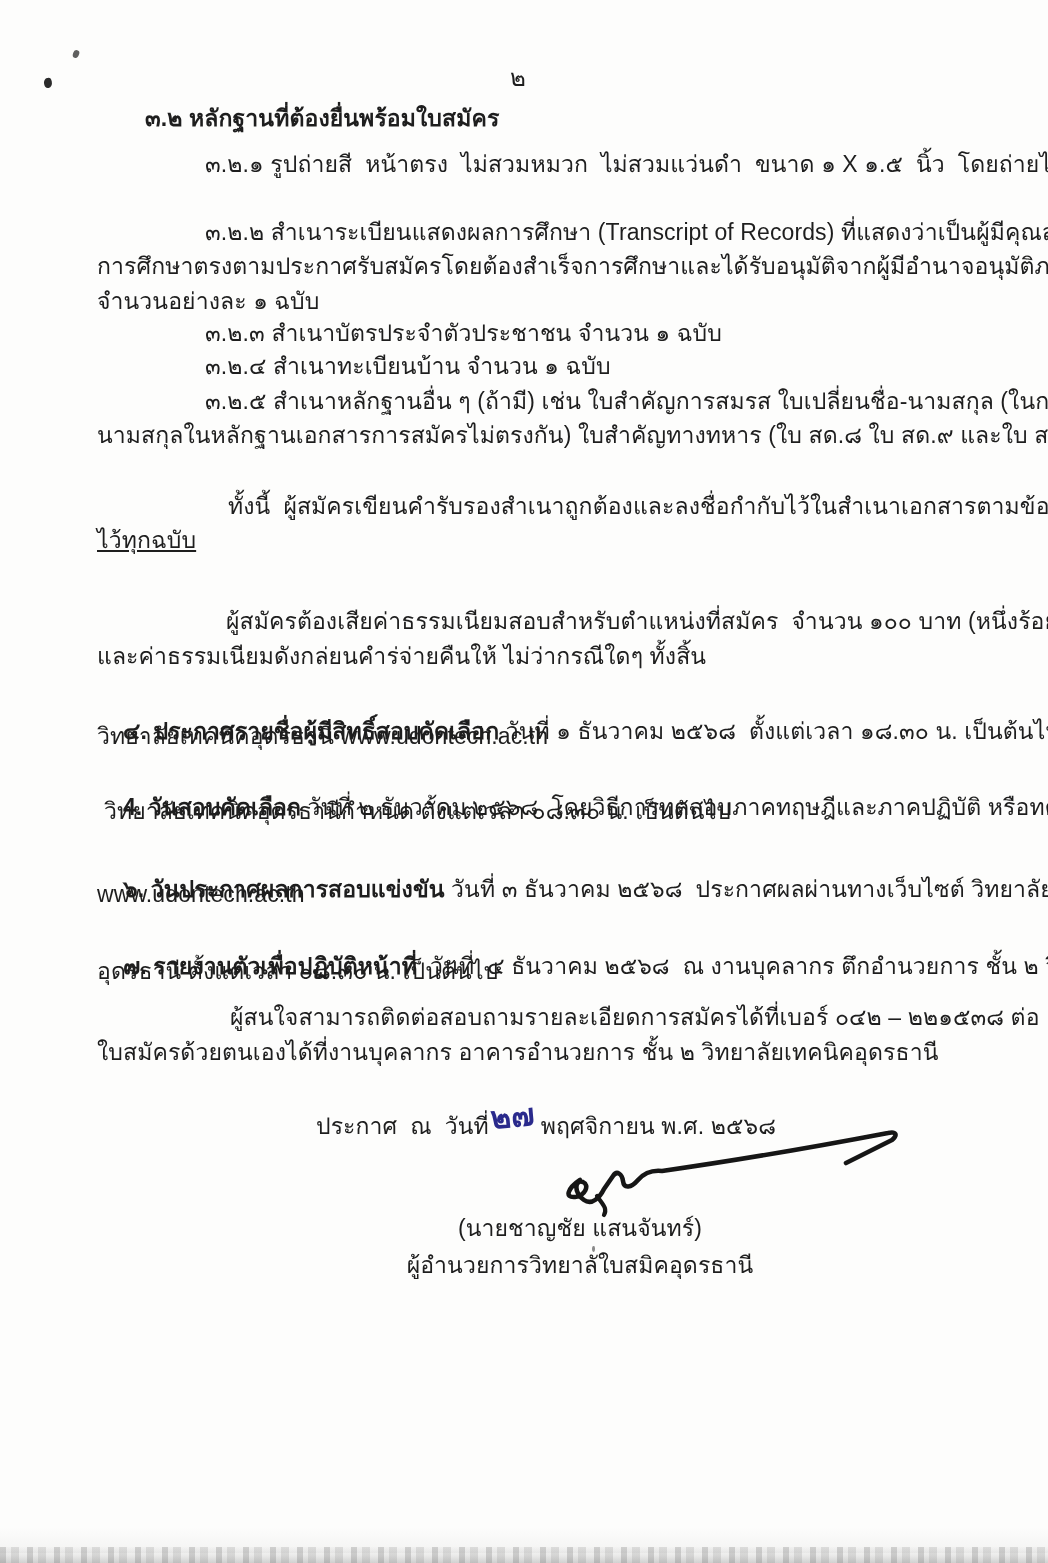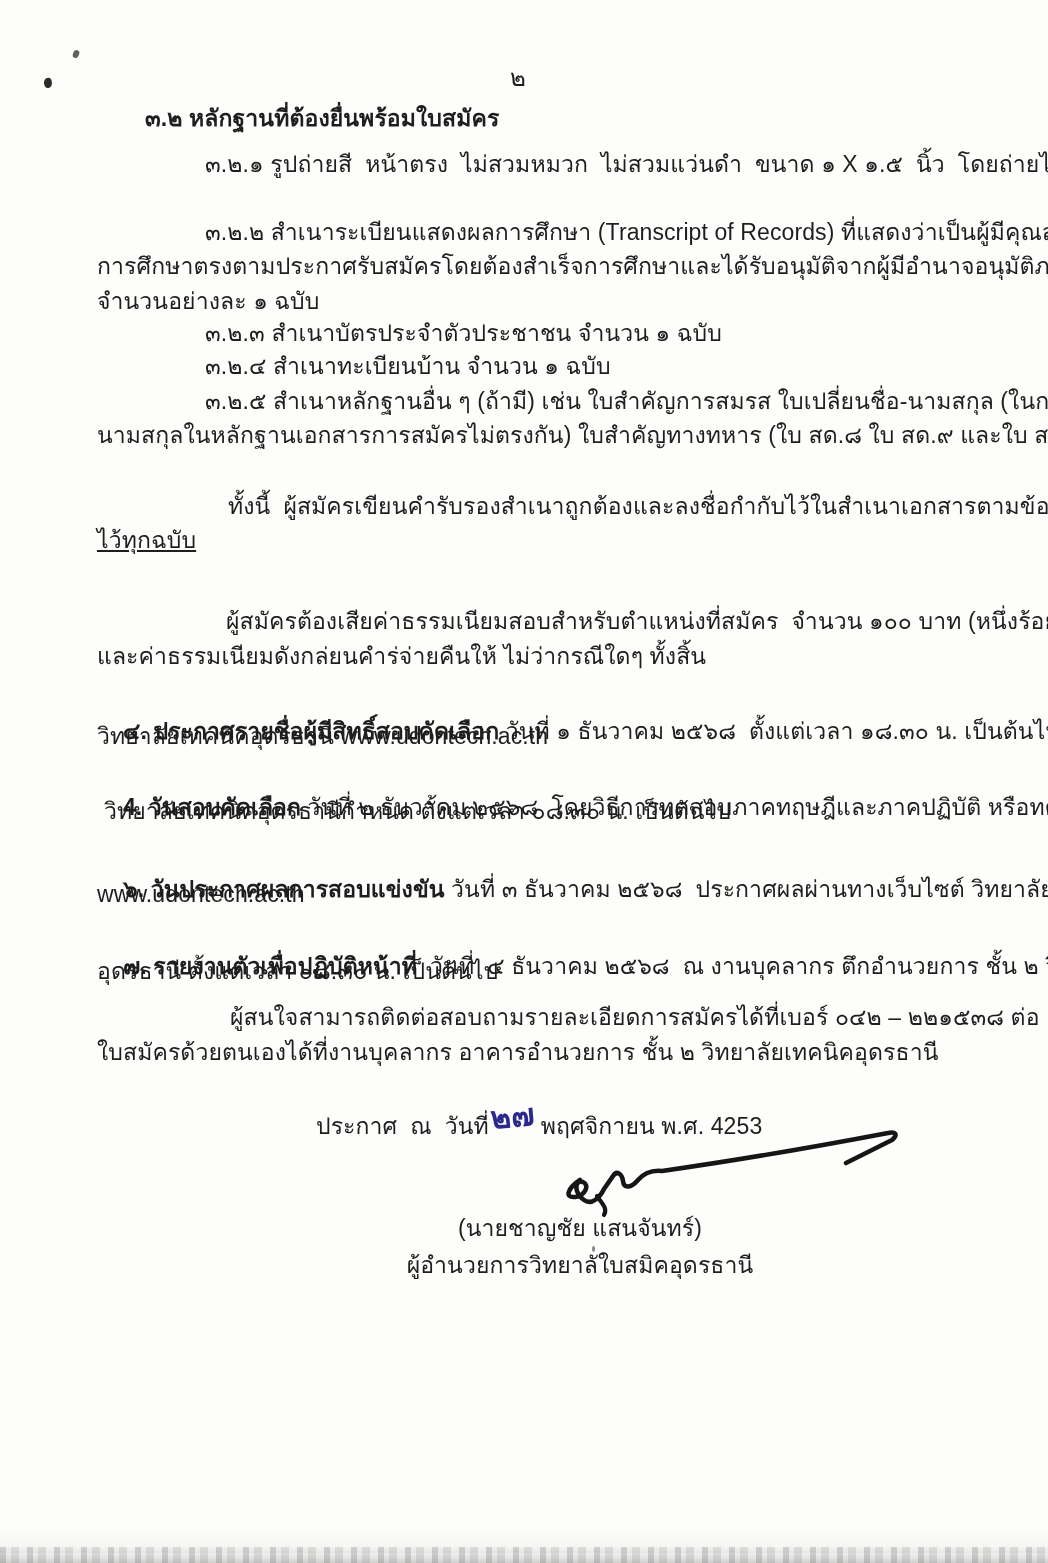--- a/index.html
+++ b/index.html
@@ -87,21 +87,21 @@
 
   <div class="ln" style="left:97px;top:921px;">
     <span class="lead-bold">๗. รายงานตัวเพื่อปฏิบัติหน้าที่</span><span>  วันที่  ๔ ธันวาคม ๒๕๖๘  ณ งานบุคลากร ตึกอำนวยการ ชั้น ๒ วิทยาลัยเทคนิค</span>
   </div>
   <div class="ln" style="left:97px;top:956px;">อุดรธานี ตั้งแต่เวลา ๐๘.๓๐ น. เป็นต้นไป</div>
 
   <div class="ln" style="left:230px;top:1002px;">ผู้สนใจสามารถติดต่อสอบถามรายละเอียดการสมัครได้ที่เบอร์ ๐๔๒ – ๒๒๑๕๓๘ ต่อ ๑๐๑ และยื่น</div>
   <div class="ln" style="left:97px;top:1037px;">ใบสมัครด้วยตนเองได้ที่งานบุคลากร อาคารอำนวยการ ชั้น ๒ วิทยาลัยเทคนิคอุดรธานี</div>
 
   <div class="ln" style="left:290px;top:1078px;">
-    <span>ประกาศ  ณ  วันที่</span><span class="hand-day">๒๗</span><span>พฤศจิกายน พ.ศ. 4253</span>
+    <span>ประกาศ  ณ  วันที่</span><span class="hand-day">๒๗</span><span>พฤศจิกายน พ.ศ. ๒๕๖๘</span>
   </div>
 
   <svg class="sig" style="left:540px;top:1118px;" width="370" height="95" viewBox="0 0 370 95" aria-hidden="true">
     <path d="M 40 62
              C 28 70, 24 80, 35 79
              C 45 78, 50 67, 43 64
              C 35 61, 33 74, 44 82
              C 52 88, 60 79, 64 71
              L 73 58
              C 77 52, 82 56, 83 63

